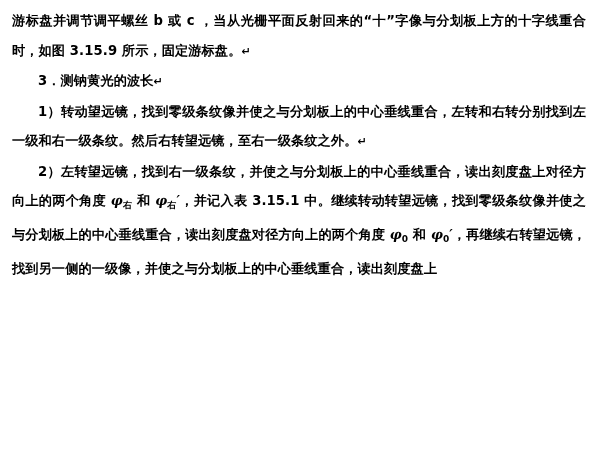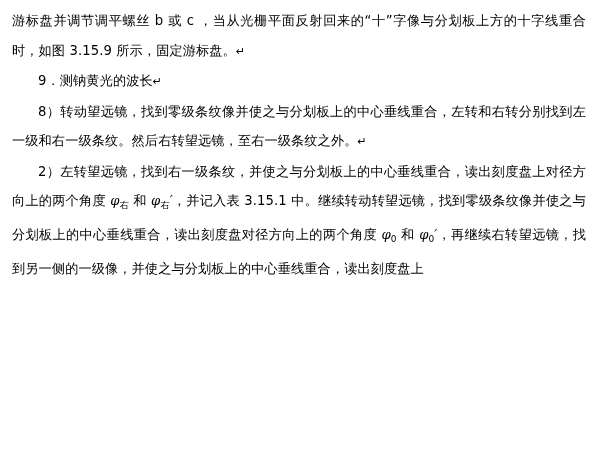--- a/index.html
+++ b/index.html
@@ -23,20 +23,21 @@
   }
   .para {
     font-size: 13.2px;
     line-height: 29.5px;
     color: #000000;
     text-align: justify;
     text-justify: inter-ideograph;
     margin: 0;
     letter-spacing: 0.1px;
     white-space: normal;
+    font-weight: bold;
   }
   .indent {
     text-indent: 26px;
   }
   .noindent {
     text-indent: 0;
   }
   sub {
     font-size: 9px;
     vertical-align: -0.28em;
@@ -59,24 +60,24 @@
 <body>
 
 <div class="page">
 
   <p class="para noindent">
     <span>游标盘并调节调平螺丝 b 或 c ，当从光栅平面反射回来的“十”字像与分划板上方的十字线重合时，如图 3.15.9 所示，固定游标盘。</span><span class="cr">↵</span>
   </p>
 
 
   <p class="para indent">
-    <span>9．测钠黄光的波长</span><span class="cr">↵</span>
+    <span>3．测钠黄光的波长</span><span class="cr">↵</span>
   </p>
 
   <p class="para indent">
-    <span>8）转动望远镜，找到零级条纹像并使之与分划板上的中心垂线重合，左转和右转分别找到左一级和右一级条纹。然后右转望远镜，至右一级条纹之外。</span><span class="cr">↵</span>
+    <span>1）转动望远镜，找到零级条纹像并使之与分划板上的中心垂线重合，左转和右转分别找到左一级和右一级条纹。然后右转望远镜，至右一级条纹之外。</span><span class="cr">↵</span>
   </p>
 
   <p class="para indent">
     <span>2）左转望远镜，找到右一级条纹，并使之与分划板上的中心垂线重合，读出刻度盘上对径方向上的两个角度 </span><span class="ital">φ</span><sub>右</sub><span> 和 </span><span class="ital">φ</span><sub>右</sub><span class="ital">′</span><span>，并记入表 3.15.1 中。继续转动转望远镜，找到零级条纹像并使之与分划板上的中心垂线重合，读出刻度盘对径方向上的两个角度 </span><span class="ital">φ</span><sub class="num">0</sub><span> 和 </span><span class="ital">φ</span><sub class="num">0</sub><span class="ital">′</span><span>，再继续右转望远镜，找到另一侧的一级像，并使之与分划板上的中心垂线重合，读出刻度盘上</span>
   </p>
 
 </div>
 
 </body></html>

